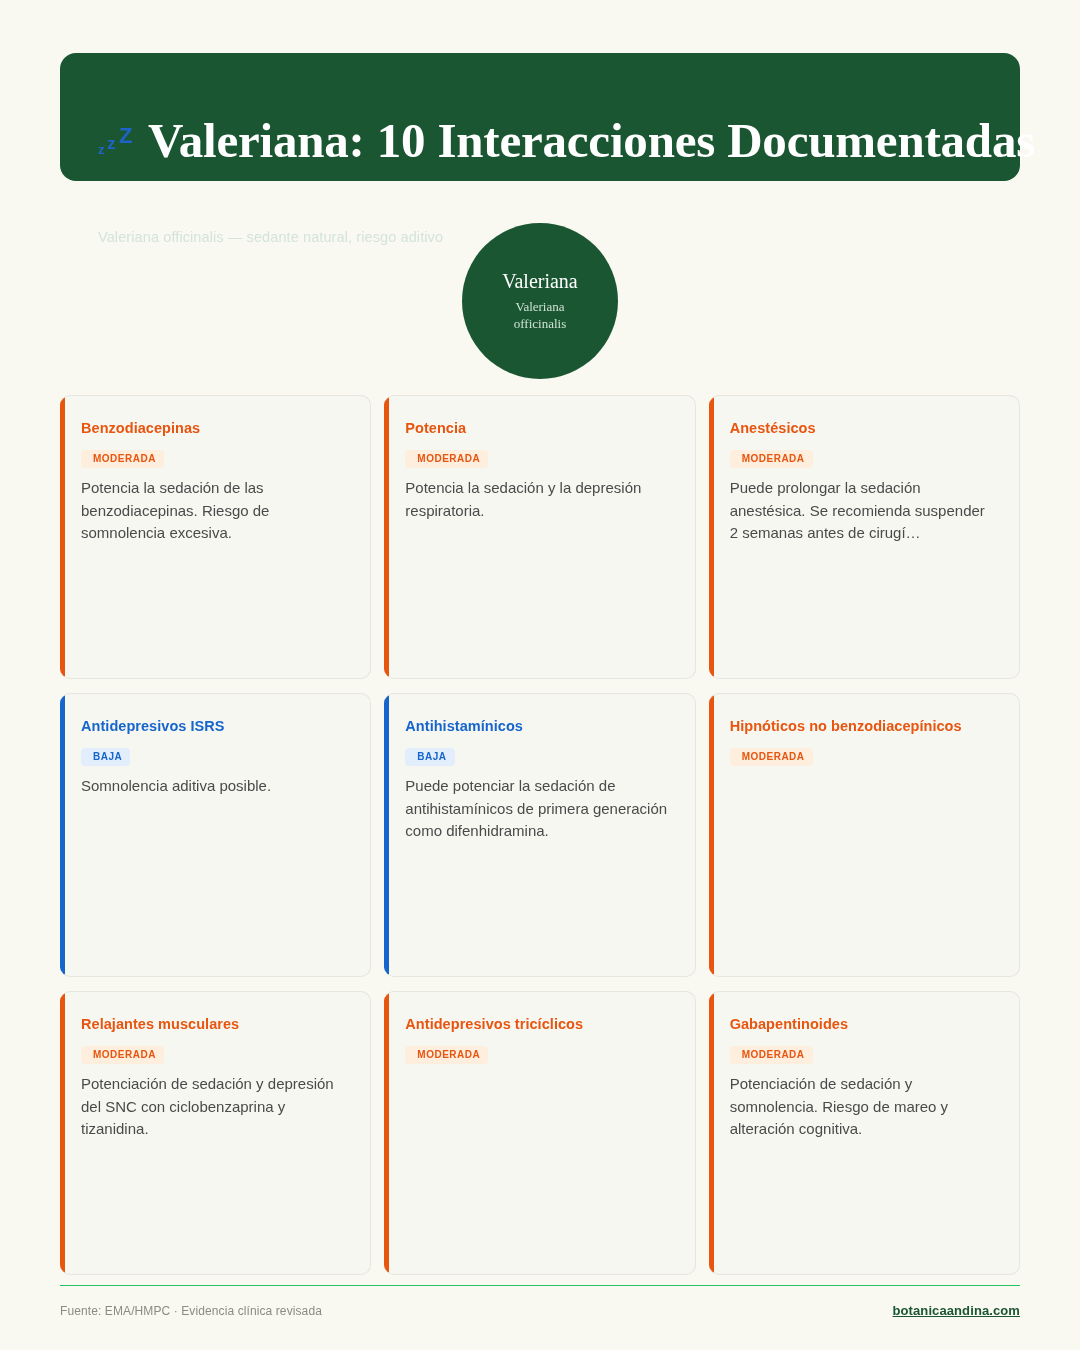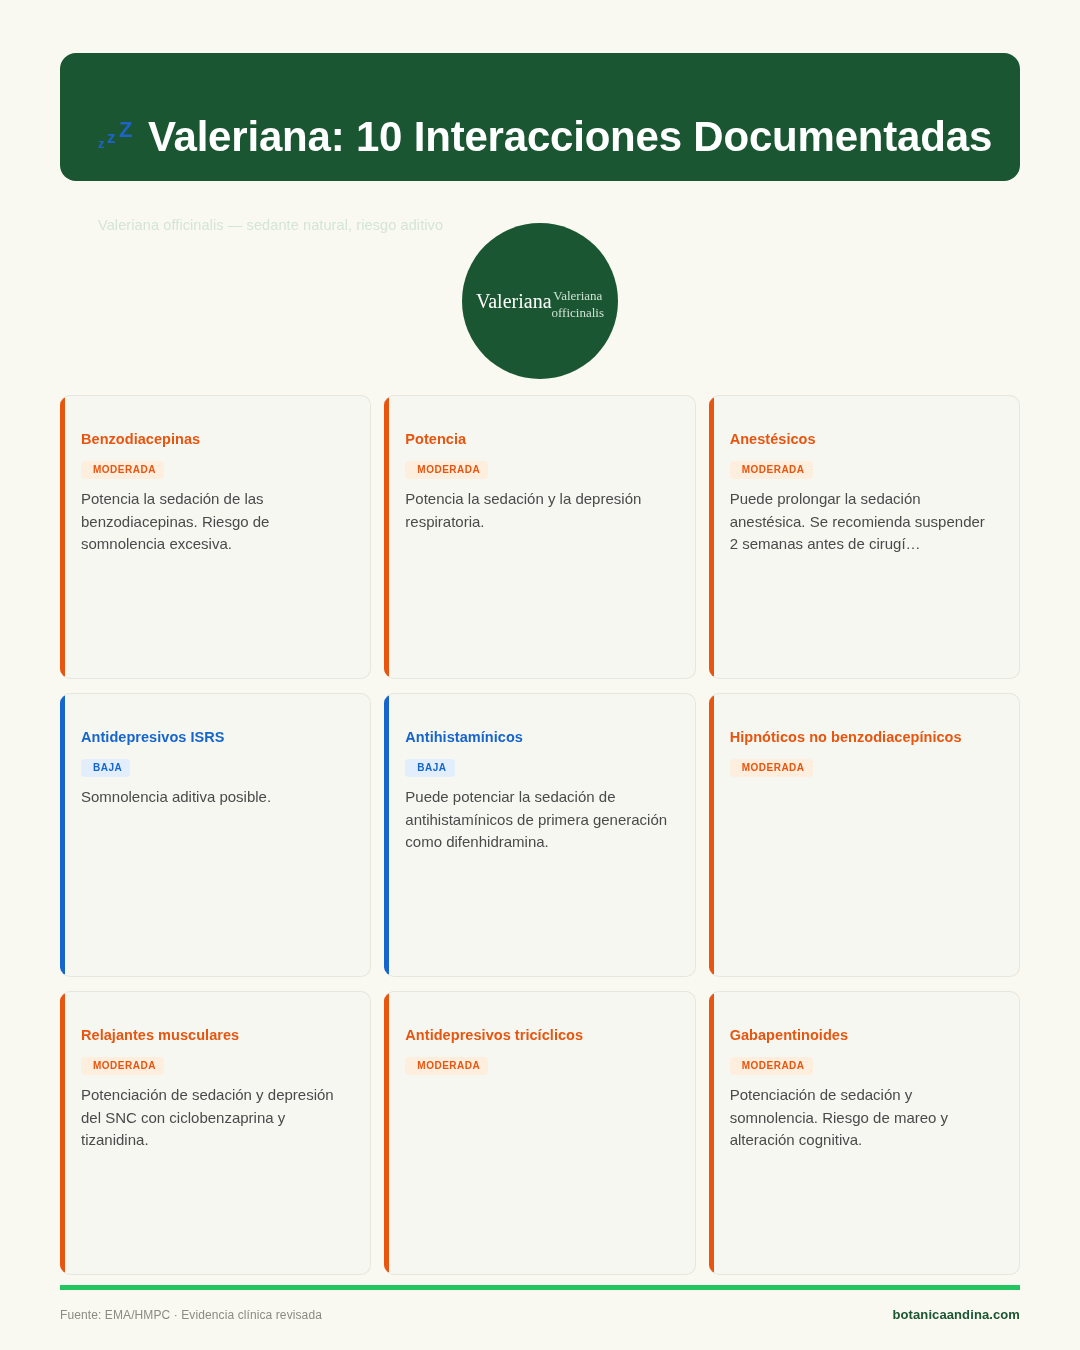--- a/index.html
+++ b/index.html
@@ -49,23 +49,23 @@
     flex: 0 0 auto;
     color: #1f63c8;
     font-weight: bold;
     font-family: "Liberation Sans", sans-serif;
   }
   .sleep-icon .z1 { position: absolute; left: 0px;  top: 20px; font-size: 13px; }
   .sleep-icon .z2 { position: absolute; left: 9px;  top: 12px; font-size: 17px; }
   .sleep-icon .z3 { position: absolute; left: 21px; top: 1px;  font-size: 22px; }
 
   .header-title {
-    font-family: Liberation Sans, sans-serif;
-    font-weight: bold;
-    font-size: 42px;
+    font-family: Liberation Serif, serif;
+    font-weight: bold;
+    font-size: 49px;
     color: #ffffff;
     letter-spacing: -0.2px;
     line-height: 1.05;
     white-space: nowrap;
     margin-top: 32px;
   }
   .header-subtitle {
     margin-top: 30px;
     font-size: 14.5px;
     color: #d4e4d8;
@@ -76,21 +76,21 @@
   
   .hub {
     position: absolute;
     left: 462px;
     top: 223px;
     width: 156px;
     height: 156px;
     border-radius: 50%;
     background: #1b5632;
     display: flex;
-    flex-direction: row;
+    flex-direction: column;
     align-items: center;
     justify-content: center;
     text-align: center;
   }
   .hub-name {
     font-family: "Liberation Serif", serif;
     font-size: 20px;
     color: #ffffff;
     font-weight: normal;
     line-height: 1.1;
@@ -137,21 +137,21 @@
     background: var(--accent);
   }
   .card.sev-moderada { --accent: #e8550f; --title: #e8550f; --badge-bg: #fdeede; --badge-fg: #e8550f; }
   .card.sev-baja     { --accent: #1665cc; --title: #1665cc; --badge-bg: #e2eefb; --badge-fg: #1665cc; }
 
   .card-title {
     font-size: 14.5px;
     font-weight: bold;
     color: var(--title);
     line-height: 1.2;
-    margin: 16px 0 11px 0;
+    margin: 5px 0 11px 0;
     letter-spacing: 0.05px;
   }
   .badge {
     display: inline-block;
     background: var(--badge-bg);
     color: var(--badge-fg);
     font-size: 10px;
     font-weight: bold;
     letter-spacing: 0.5px;
     border-radius: 4px;
@@ -166,36 +166,37 @@
     margin: 0;
     max-width: 100%;
   }
 
   
   .footer {
     position: absolute;
     left: 60px;
     top: 1285px;
     width: 960px;
-    border-top: 5px solid #22c55e;
+    border-top: 1px solid #22c55e;
     padding-top: 17px;
     display: flex;
     align-items: center;
     justify-content: space-between;
   }
   .footer-source {
     font-size: 12px;
     color: #8b8b80;
     letter-spacing: 0.1px;
   }
   .footer-brand {
     font-size: 13px;
     font-weight: bold;
     color: #1b5632;
     letter-spacing: 0.1px;
+    text-decoration: underline;
   }
 </style>
 </head>
 <body>
 
 <div class="page">
 
   <div class="header">
     <div class="header-title-row">
       <span class="sleep-icon">

